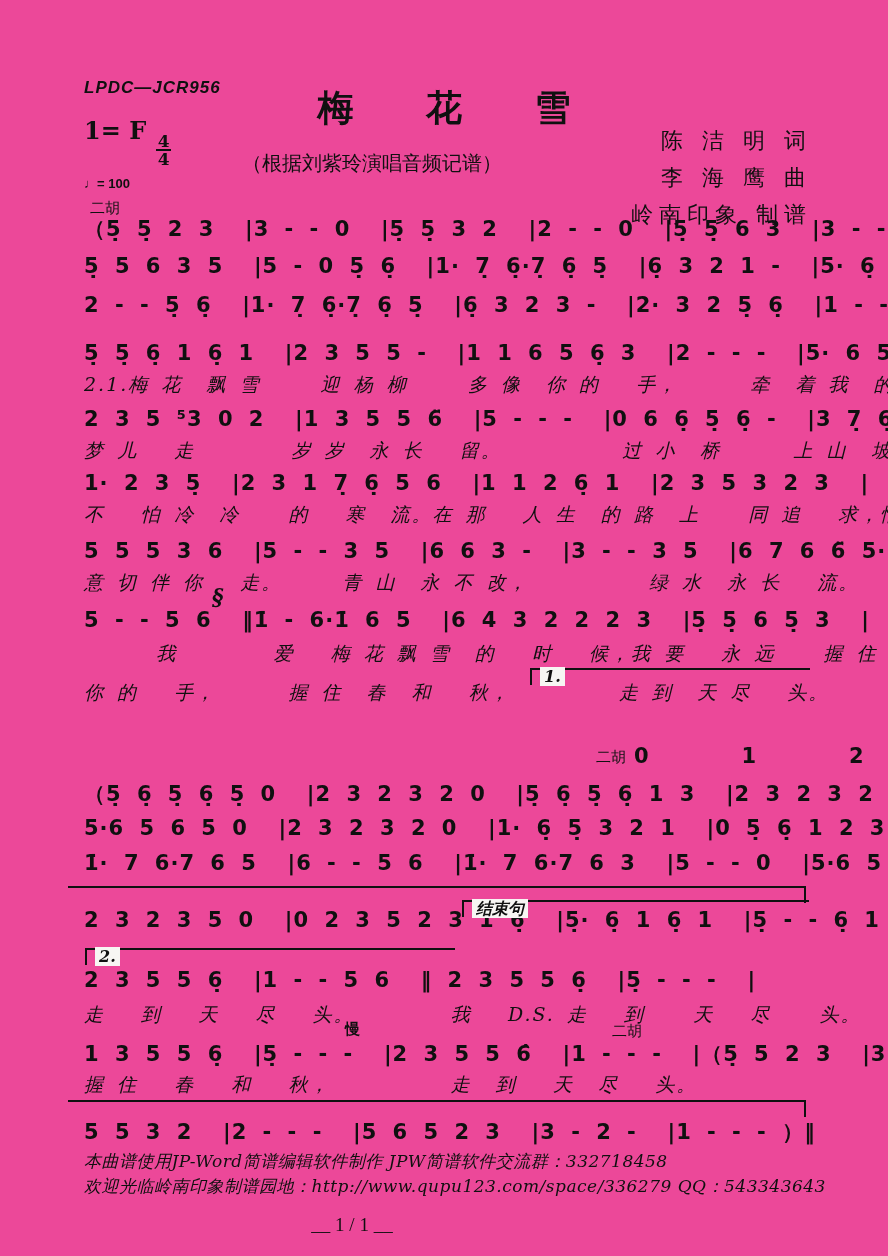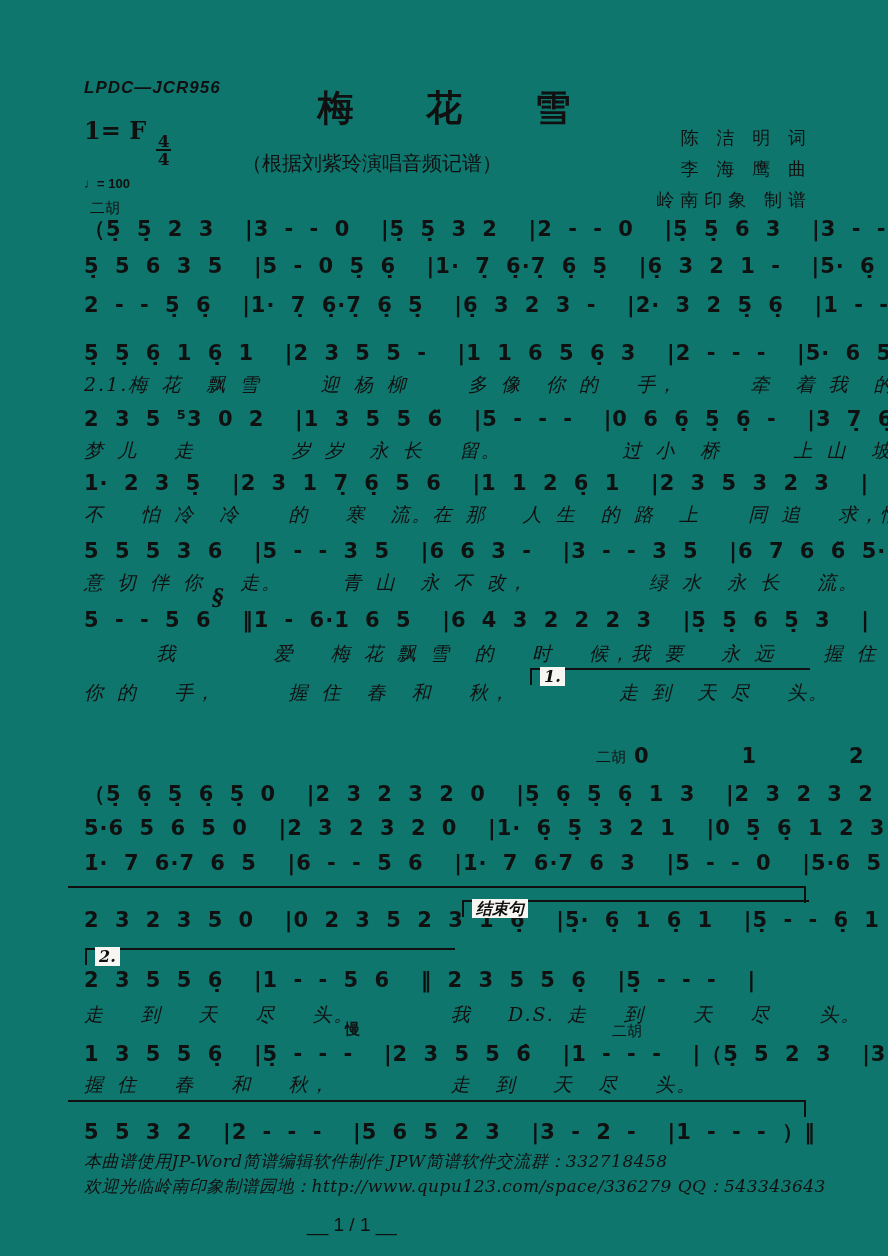--- a/index.html
+++ b/index.html
@@ -1,49 +1,49 @@
 <!DOCTYPE html>
 <html><head>
 <meta charset="utf-8">
 <style>
   html,body { margin:0; padding:0; background:#dedcd8; }
   .page {
     position:relative; width:888px; height:1256px; margin:0 auto;
-    background:#0f766e; color:#101010; overflow:hidden;
+    background:#ec4899; color:#101010; overflow:hidden;
     font-family:"Liberation Sans", sans-serif;
   }
   .abs { position:absolute; }
   .catalog { top:78px; left:84px; font-style:italic; font-weight:bold; font-size:17px; letter-spacing:1px; }
   .title { top:84px; left:0; width:888px; text-align:center; font-family:"DejaVu Serif", serif;
            font-weight:bold; font-size:36px; letter-spacing:30px; text-indent:30px; }
   .keysig { top:116px; left:84px; font-family:"DejaVu Serif", serif; font-weight:bold; font-size:24px; }
   .frac { display:inline-flex; flex-direction:column; align-items:center; vertical-align:-8px; margin-left:10px; }
   .frac i { font-style:normal; font-size:17px; line-height:0.85; font-weight:bold; }
   .frac .fbar { width:15px; border-top:2px solid #101010; margin:1px 0; }
   .subtitle { top:150px; left:0; width:744px; text-align:center; font-size:20px; font-family:"DejaVu Serif", serif; }
-  .credits { top:126px; right:76px; text-align:justify; font-size:18px; font-family:"DejaVu Serif", serif; }
+  .credits { top:126px; right:76px; text-align:justify; font-size:22px; font-family:"DejaVu Serif", serif; }
   .credits div { margin-bottom:7px; text-align:right; letter-spacing:6px; }
   .tempo { top:176px; left:84px; font-size:13px; font-weight:bold; }
   .smalllabel { font-size:15px; color:#101010; }
   .notes {
     left:84px; width:732px; font-weight:bold; font-size:21px;
     letter-spacing:1px; word-spacing:7px; white-space:pre;
     font-family:"DejaVu Sans", sans-serif;
   }
   .lyr {
     left:84px; width:732px; font-size:19px; font-style:italic;
     font-family:"DejaVu Serif", serif; letter-spacing:2px; word-spacing:4px; white-space:pre;
   }
   .volta { border-top:2px solid #101010; border-left:2px solid #101010; height:15px; }
   .volta span { position:relative; top:-3px; left:8px; font-style:italic; font-weight:bold; font-size:16px;
                 font-family:"DejaVu Serif", serif; background:#f7f6f3; padding:0 4px; }
   .hline { border-top:2px solid #101010; border-right:2px solid #101010; height:15px; }
   .segno { font-weight:bold; font-style:italic; font-size:22px; font-family:"DejaVu Serif", serif; }
   .footer { left:84px; font-style:italic; font-size:17px; font-family:"DejaVu Serif", serif; letter-spacing:0.5px; }
-  .pagenum { top:1214px; left:0; width:704px; text-align:center; font-size:19px; font-family:Liberation Sans, sans-serif; }
+  .pagenum { top:1214px; left:0; width:704px; text-align:center; font-size:19px; font-family:Liberation Serif, serif; }
 </style>
 </head>
 <body>
 
 <div class="page">
 
   <div class="abs catalog">LPDC—JCR956</div>
   <div class="abs title">梅 花 雪</div>
 
   <div class="abs keysig">

